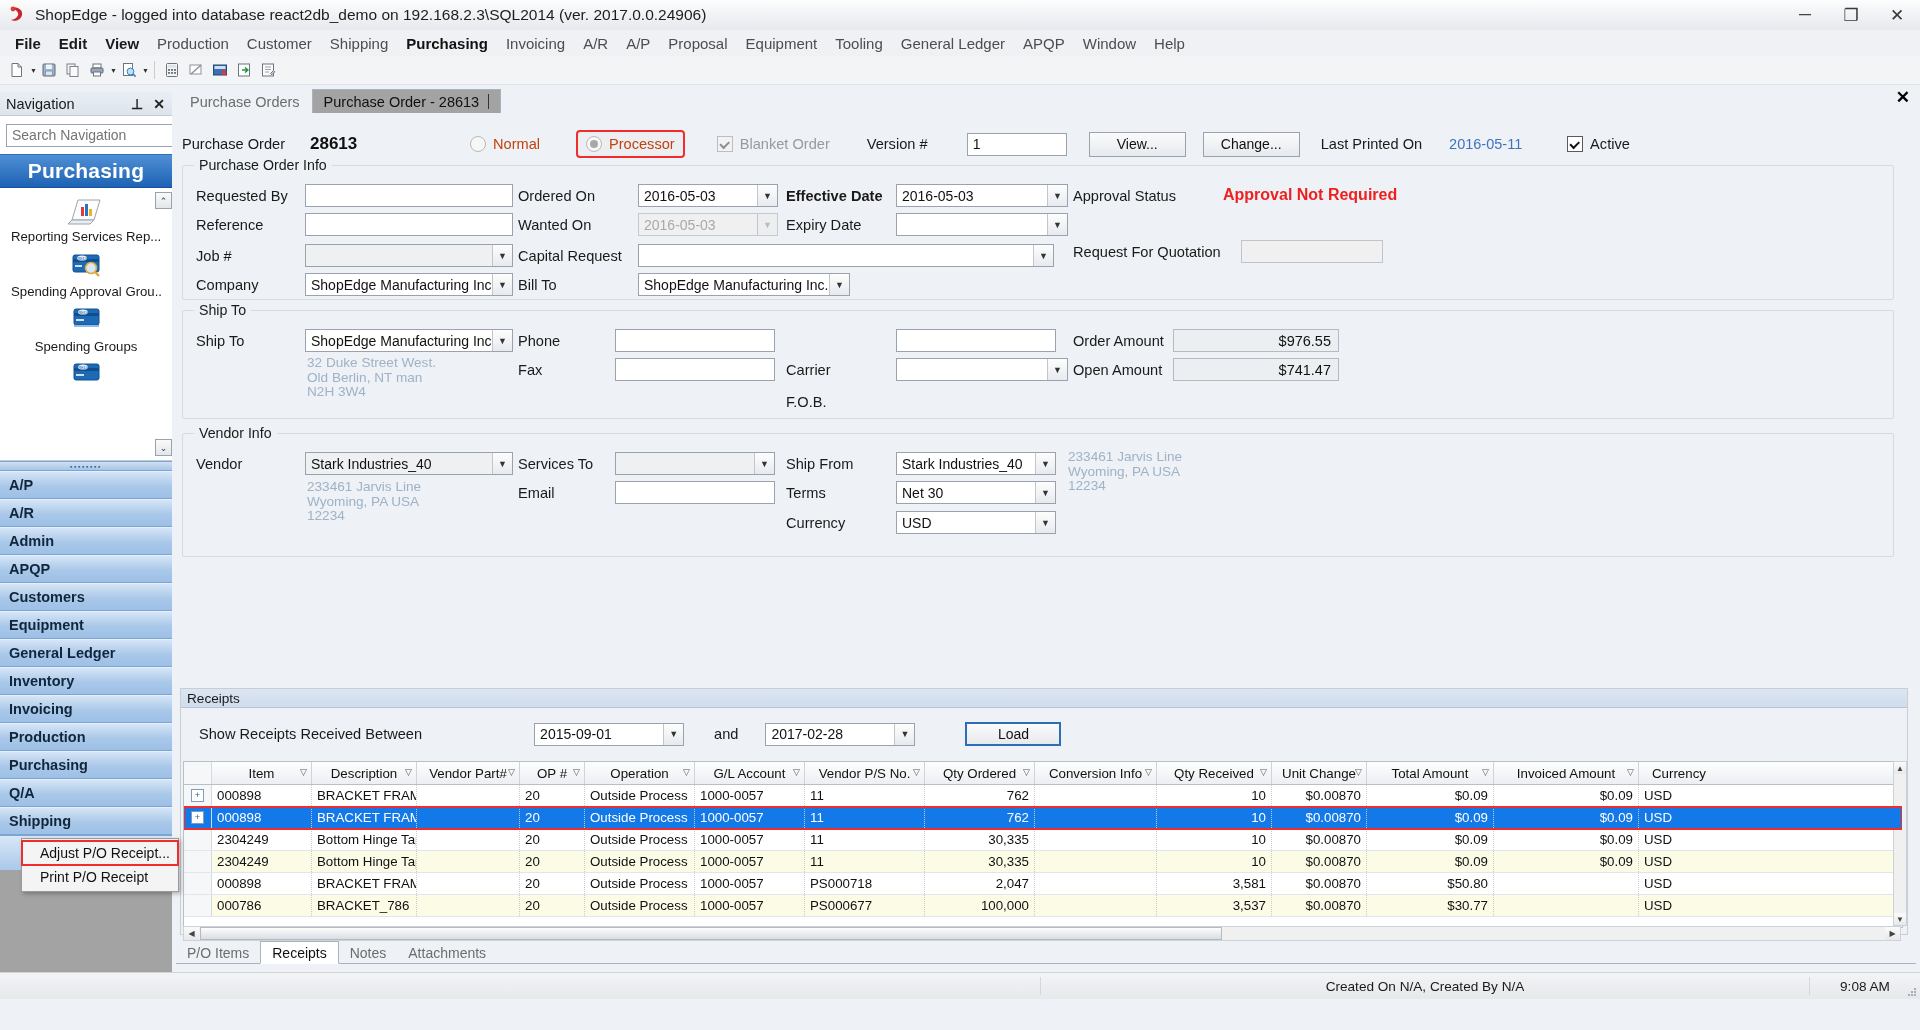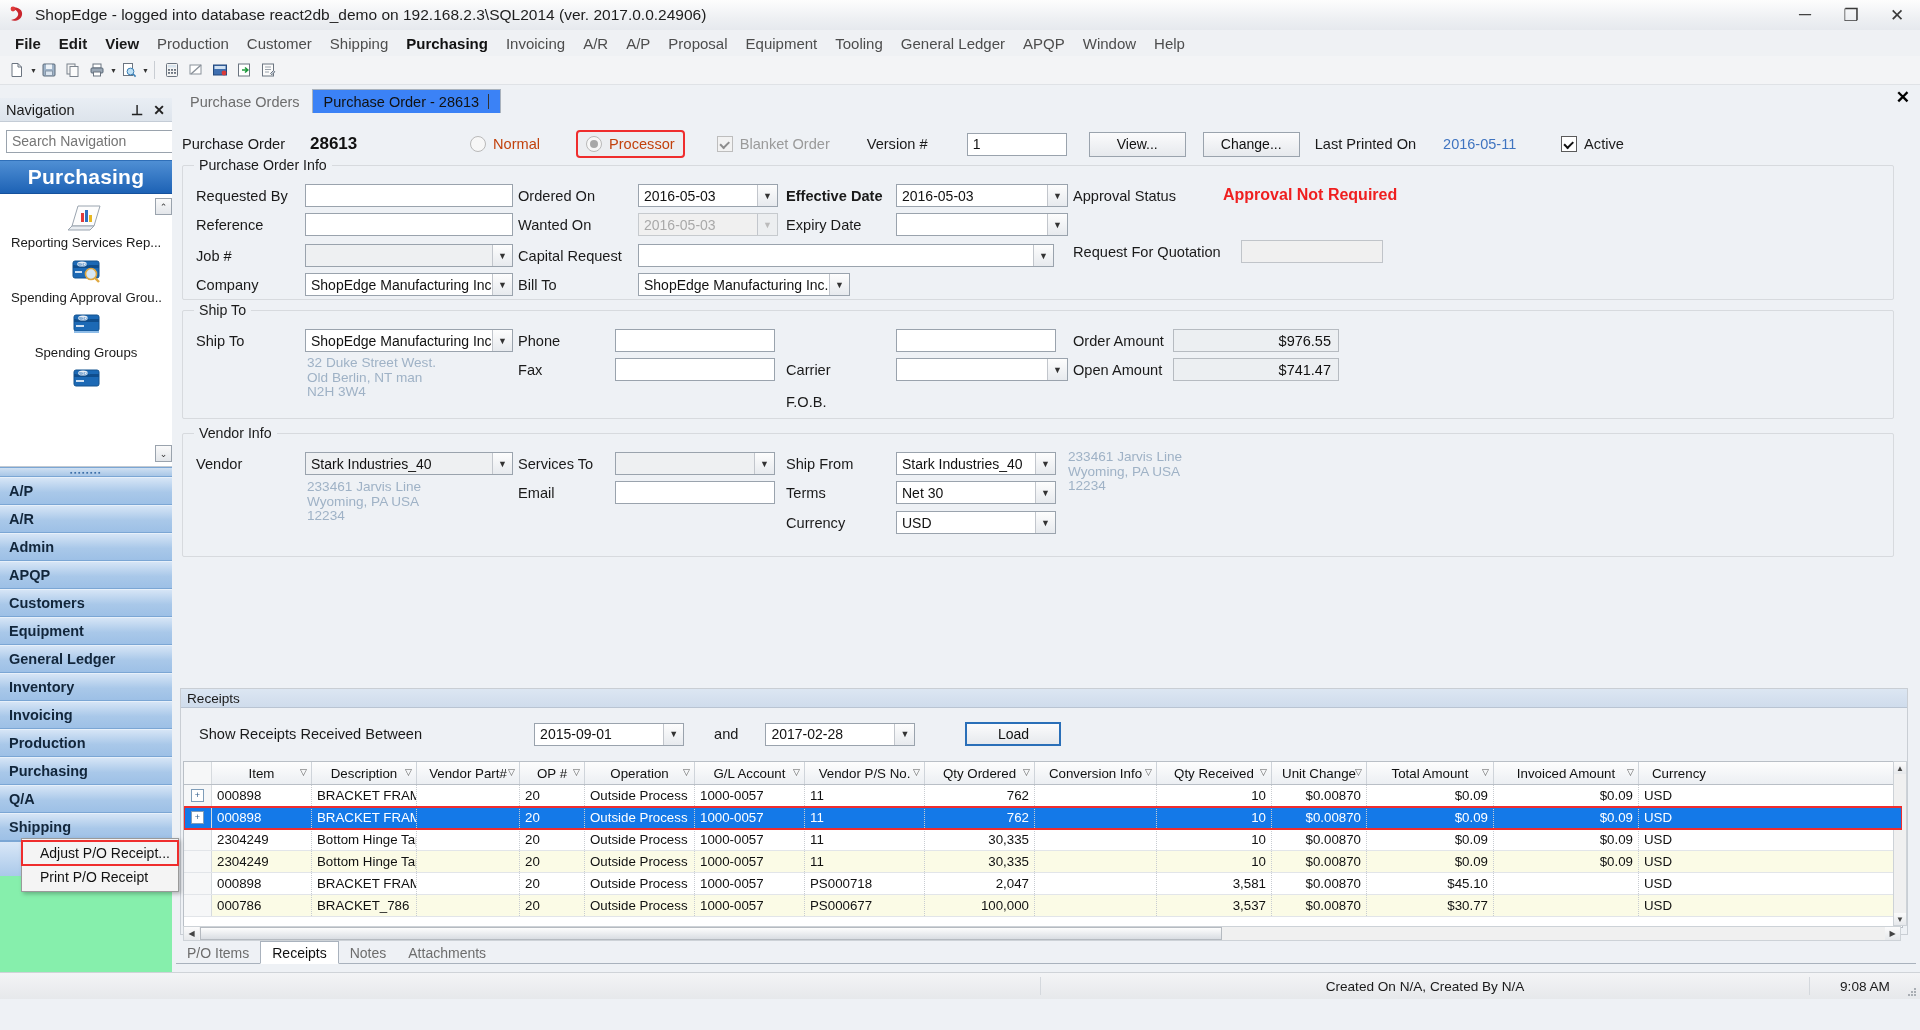--- a/index.html
+++ b/index.html
@@ -43,22 +43,22 @@
     position:absolute;left:0;top:56px;width:1920px;height:28px;
     background:#f3f4f6;border-bottom:1px solid #dfe2e6;
     display:flex;align-items:center;padding-left:5px;
   }
   .tbtn{width:22px;height:22px;margin:0 1px;display:flex;align-items:center;justify-content:center;border-radius:2px;}
   .tsep{width:1px;height:18px;background:#c9cdd3;margin:0 5px;}
   .tarrow{font-size:7px;color:#333;margin-left:1px;}
 
   
   .navpanel{
-    position:absolute;left:0;top:98px;width:172px;height:886px;
-    background:#86efac;border-right:1px solid #b6bcc4;
+    position:absolute;left:0;top:92px;width:172px;height:886px;
+    background:#a3a3a3;border-right:1px solid #b6bcc4;
   }
   .nav-header{
     height:23px;background:linear-gradient(to bottom,#e9eef4,#dde4ec);
     display:flex;align-items:center;border-bottom:1px solid #c4ccd6;
   }
   .nav-header .t{font-size:14.5px;color:#1a1a1a;margin-left:6px;}
   .nav-header .ic{margin-left:auto;display:flex;align-items:center;padding-right:7px;gap:10px;}
   .nav-header .ic span{font-size:14px;color:#222;font-weight:bold;line-height:1;}
   .nav-search{height:30px;display:flex;align-items:center;padding:4px 5px 4px 6px;background:#fff;}
   .nav-search input{
@@ -125,21 +125,21 @@
   .docarea{position:absolute;left:172px;top:86px;width:1748px;height:886px;background:#eef1f5;}
   .tabstrip{
     height:27px;display:flex;align-items:flex-end;padding-left:6px;
     border-bottom:1px solid #a9b2bd;background:#eef1f5;position:relative;
   }
   .dtab{
     height:23px;padding:0 11px;display:flex;align-items:center;font-size:14.5px;
     color:#6d6d6d;border:1px solid transparent;border-bottom:none;
   }
   .dtab.active{
-    background:#3b82f6;border:1px solid #a9b2bd;border-bottom:1px solid #fff;color:#111;
+    background:#a3a3a3;border:1px solid #a9b2bd;border-bottom:1px solid #fff;color:#111;
     position:relative;top:1px;
   }
   .dtab .caret{width:1px;height:15px;background:#333;margin-left:9px;}
   .tab-close{
     position:absolute;right:10px;top:3px;font-size:17px;color:#000;font-weight:bold;line-height:1;
   }
 
   .formpane{position:absolute;left:0;top:27px;width:1748px;height:859px;background:#eef1f5;}
 
   
@@ -545,21 +545,21 @@
 
         <div class="chk" style="margin-left:34px;width:150px;">
           <span class="box on"></span>
           <span class="cl">Blanket Order</span>
         </div>
 
         <div class="lbl" style="width:100px;">Version #</div>
         <div class="fakeinput" style="width:100px;">1</div>
         <div class="btn" style="width:97px;margin-left:22px;">View...</div>
         <div class="btn" style="width:97px;margin-left:17px;">Change...</div>
-        <div class="lbl" style="margin-left:15px;">Last Printed On</div>
+        <div class="lbl" style="margin-left:21px;">Last Printed On</div>
         <div class="bluetext" style="margin-left:27px;width:96px;">2016-05-11</div>
         <div class="chk" style="margin-left:22px;">
           <span class="box on active"></span>
           <span class="cl dark">Active</span>
         </div>
       </div>
 
       <div class="gbox" style="left:10px;top:52px;width:1710px;height:133px;">
         <div class="cap">Purchase Order Info</div>
 
@@ -872,21 +872,21 @@
             <div class="gc" style="width:105px;">BRACKET FRAM</div>
             <div class="gc" style="width:103px;"></div>
             <div class="gc" style="width:65px;">20</div>
             <div class="gc" style="width:110px;">Outside Process</div>
             <div class="gc" style="width:110px;">1000-0057</div>
             <div class="gc" style="width:120px;">PS000718</div>
             <div class="gc r" style="width:110px;">2,047</div>
             <div class="gc" style="width:122px;"></div>
             <div class="gc r" style="width:115px;">3,581</div>
             <div class="gc r" style="width:95px;">$0.00870</div>
-            <div class="gc r" style="width:127px;">$45.10</div>
+            <div class="gc r" style="width:127px;">$50.80</div>
             <div class="gc r" style="width:145px;"></div>
             <div class="gc" style="width:80px;border-right:none;">USD</div>
           </div>
 
           <div class="grow alt">
             <div class="gutter">
                 <span></span>
               </div>
             <div class="gc" style="width:100px;">000786</div>
             <div class="gc" style="width:105px;">BRACKET_786</div>

